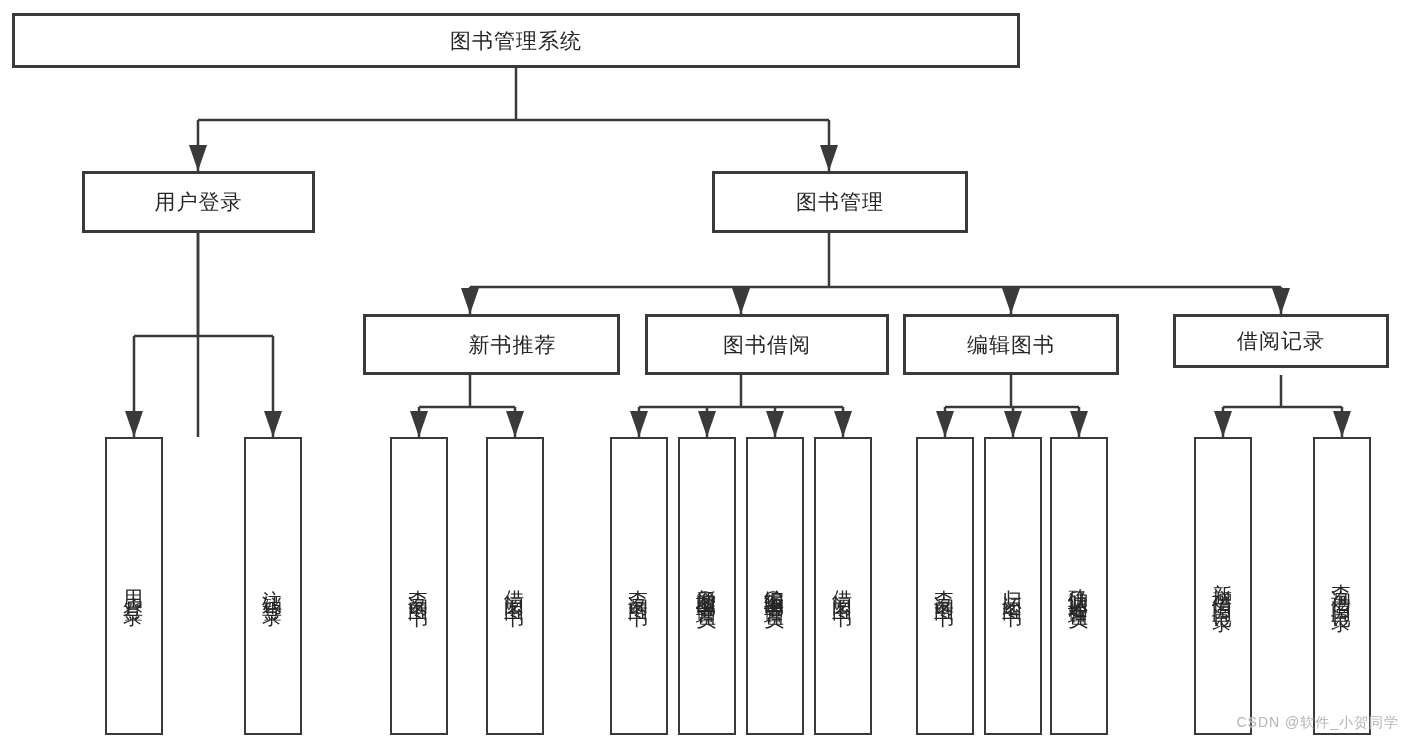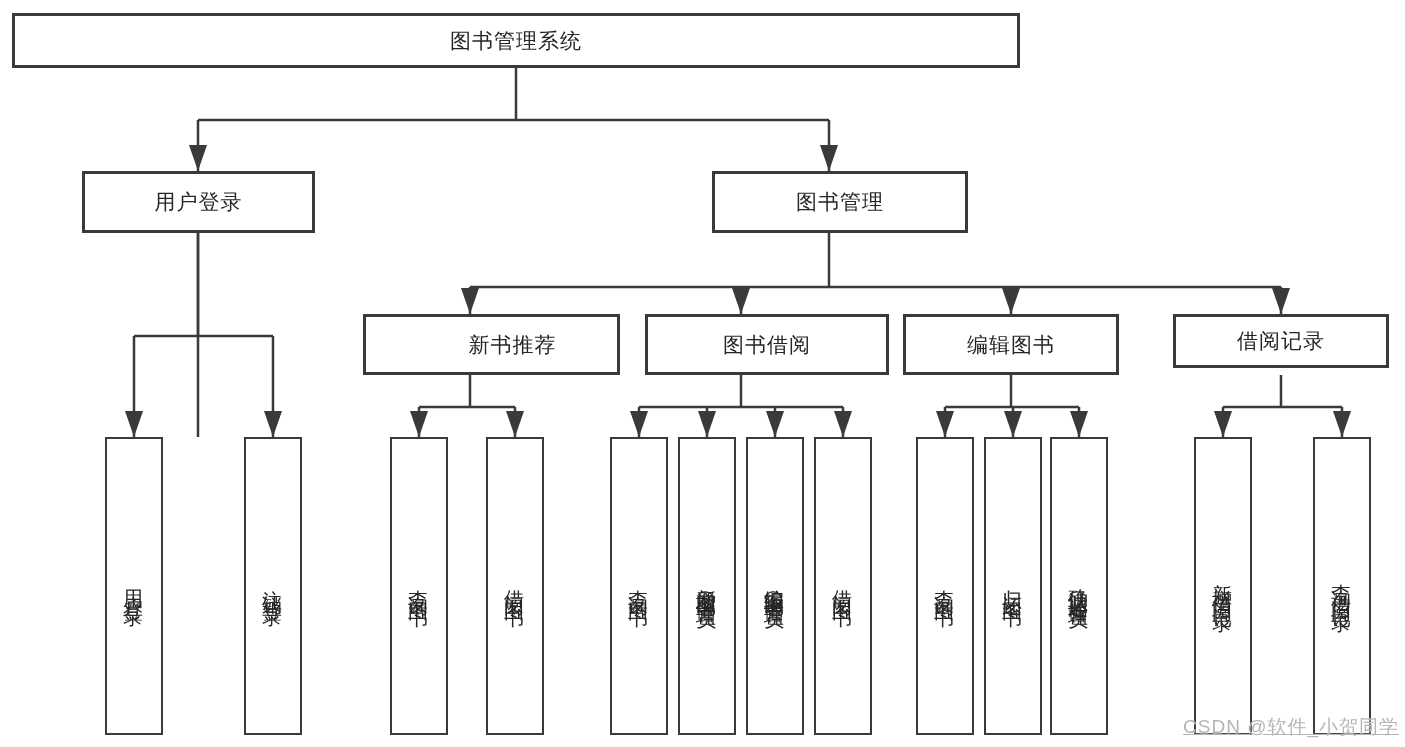--- a/index.html
+++ b/index.html
@@ -52,27 +52,26 @@
     font-size: 20px;
     letter-spacing: 6px;
     color: #262626;
     z-index: 2;
     text-align: center;
   }
   #watermark {
     position: absolute;
     right: 6px;
     top: 714px;
-    font-size: 19px;
+    font-size: 14px;
     color: #b5b5b5;
     letter-spacing: 1px;
     z-index: 5;
     text-shadow: 0 1px 2px rgba(255,255,255,0.85);
     white-space: nowrap;
-    text-decoration: underline;
   }
 </style>
 </head>
 <body>
 
 <div id="stage">
 
   <svg id="connector-layer" viewBox="0 0 1405 747" xmlns="http://www.w3.org/2000/svg">
     <g stroke="#3a3a3a" stroke-width="2.5" fill="none">
 

